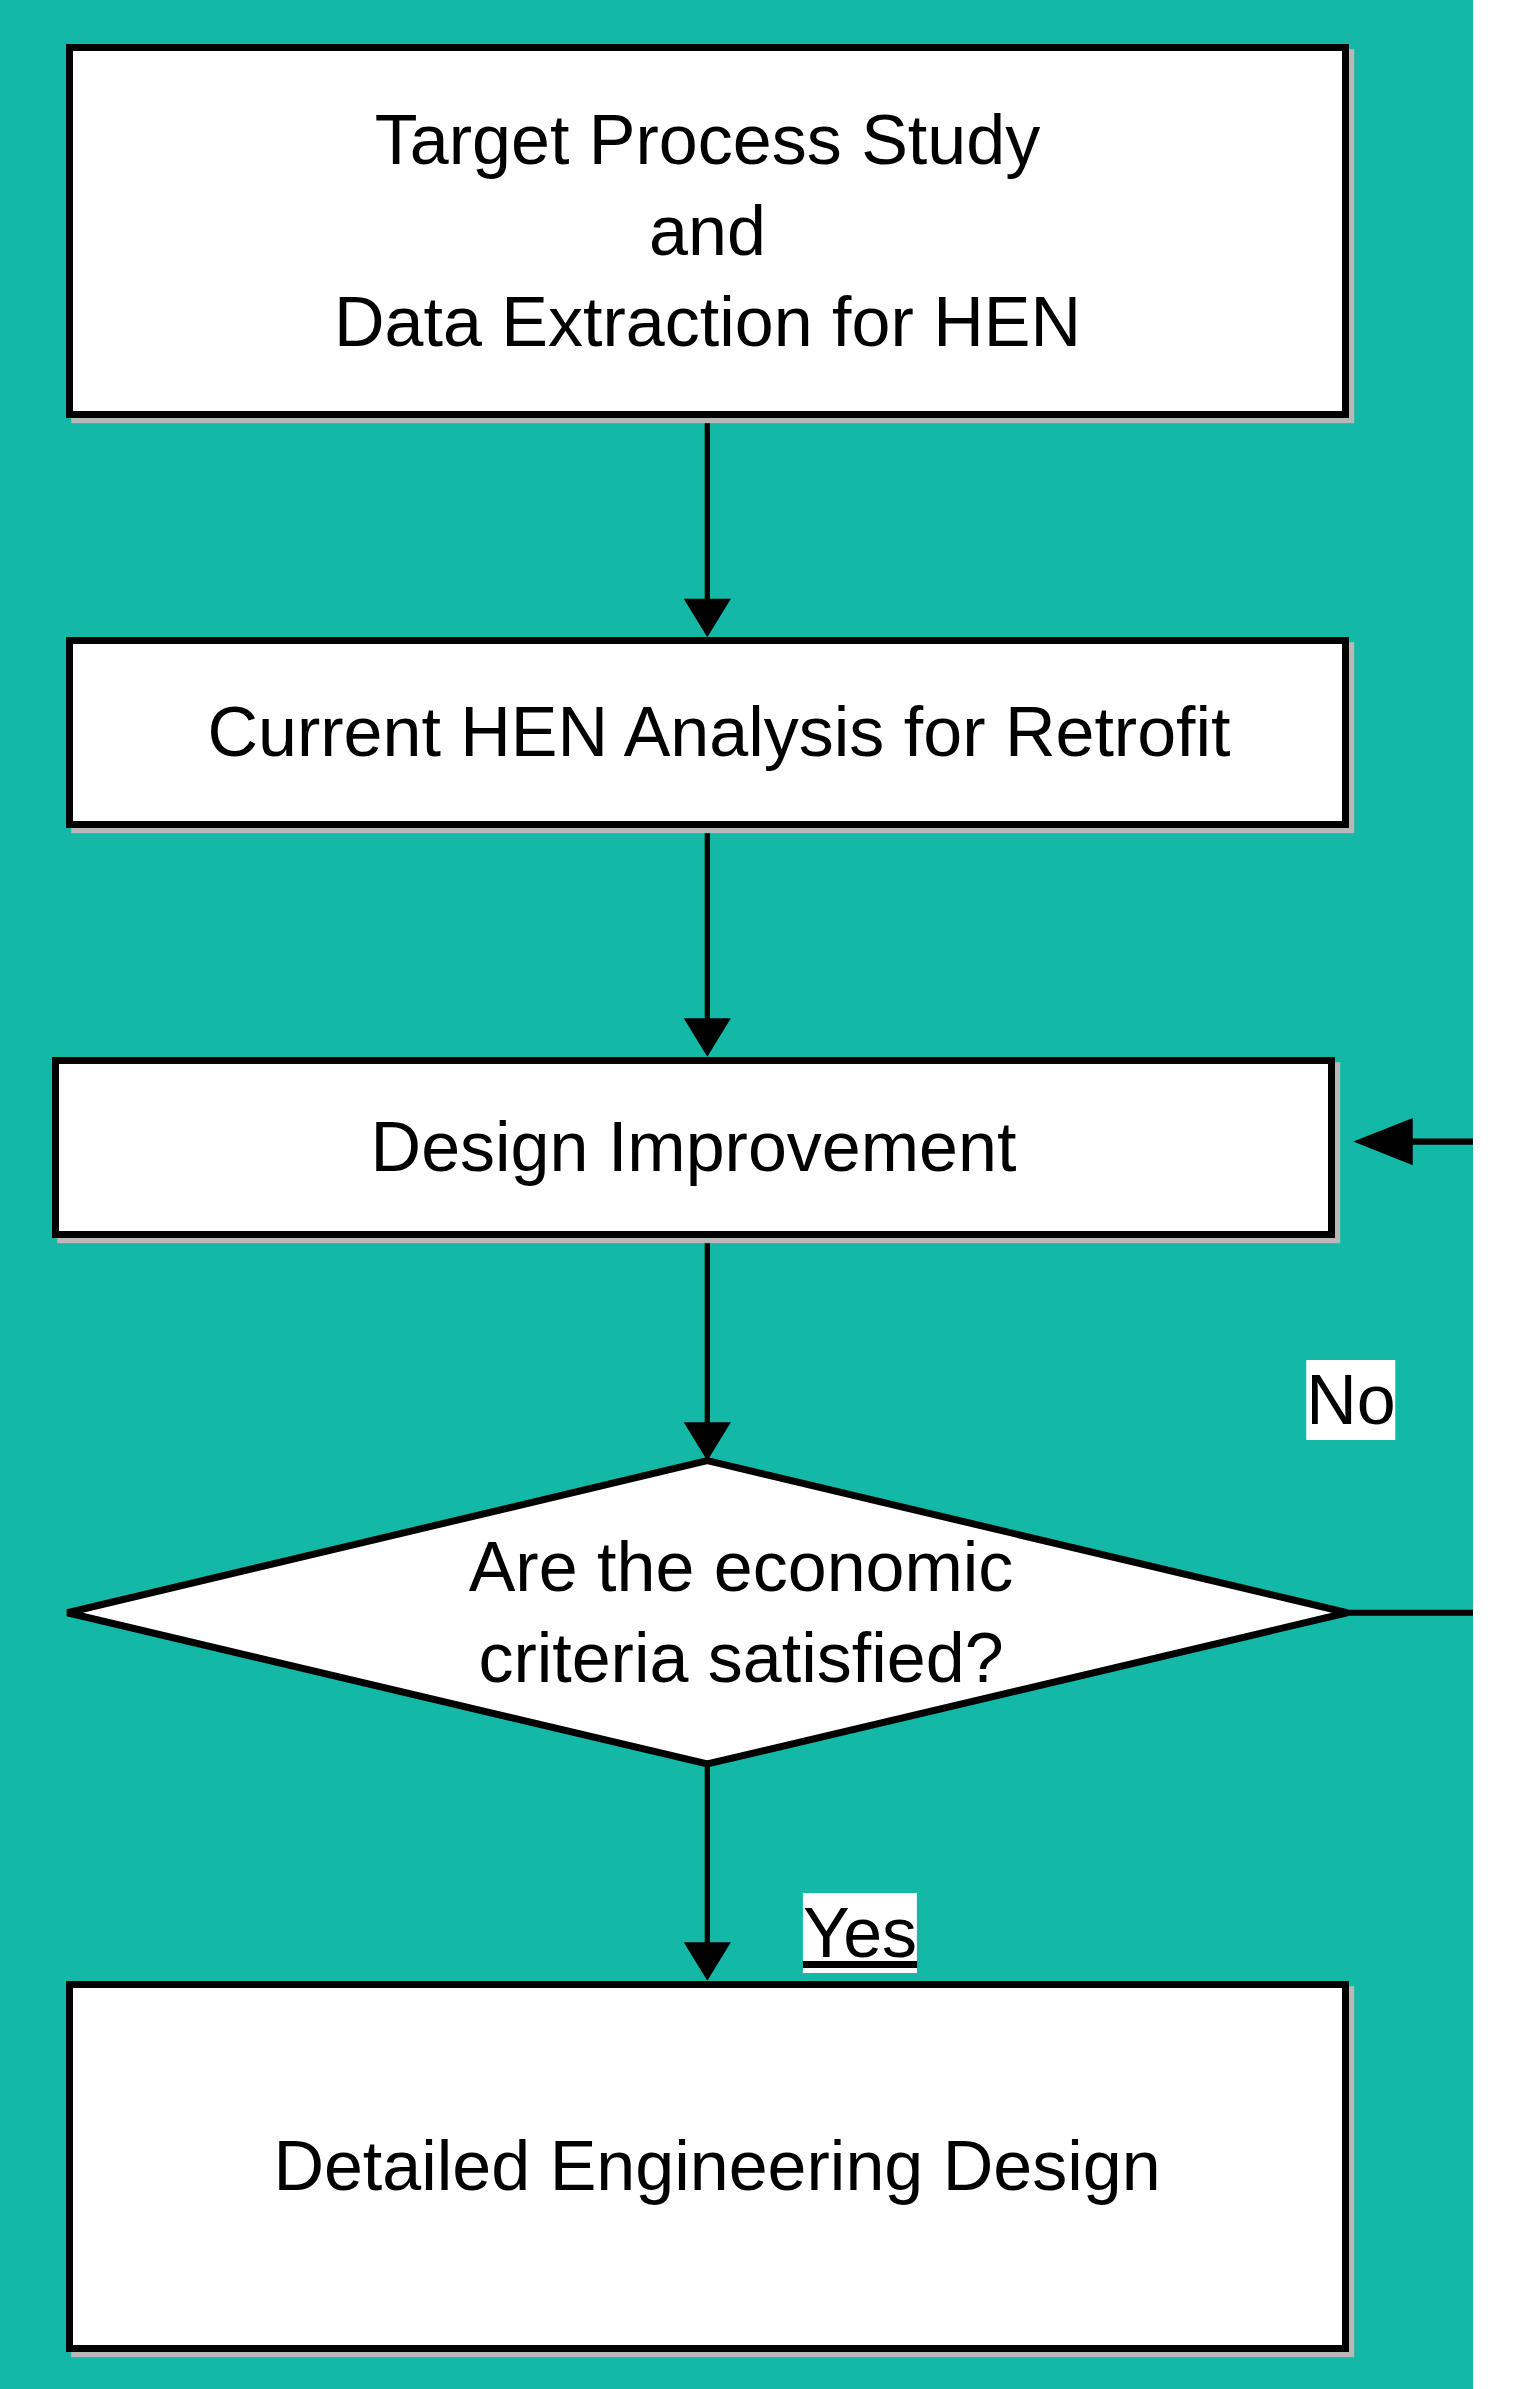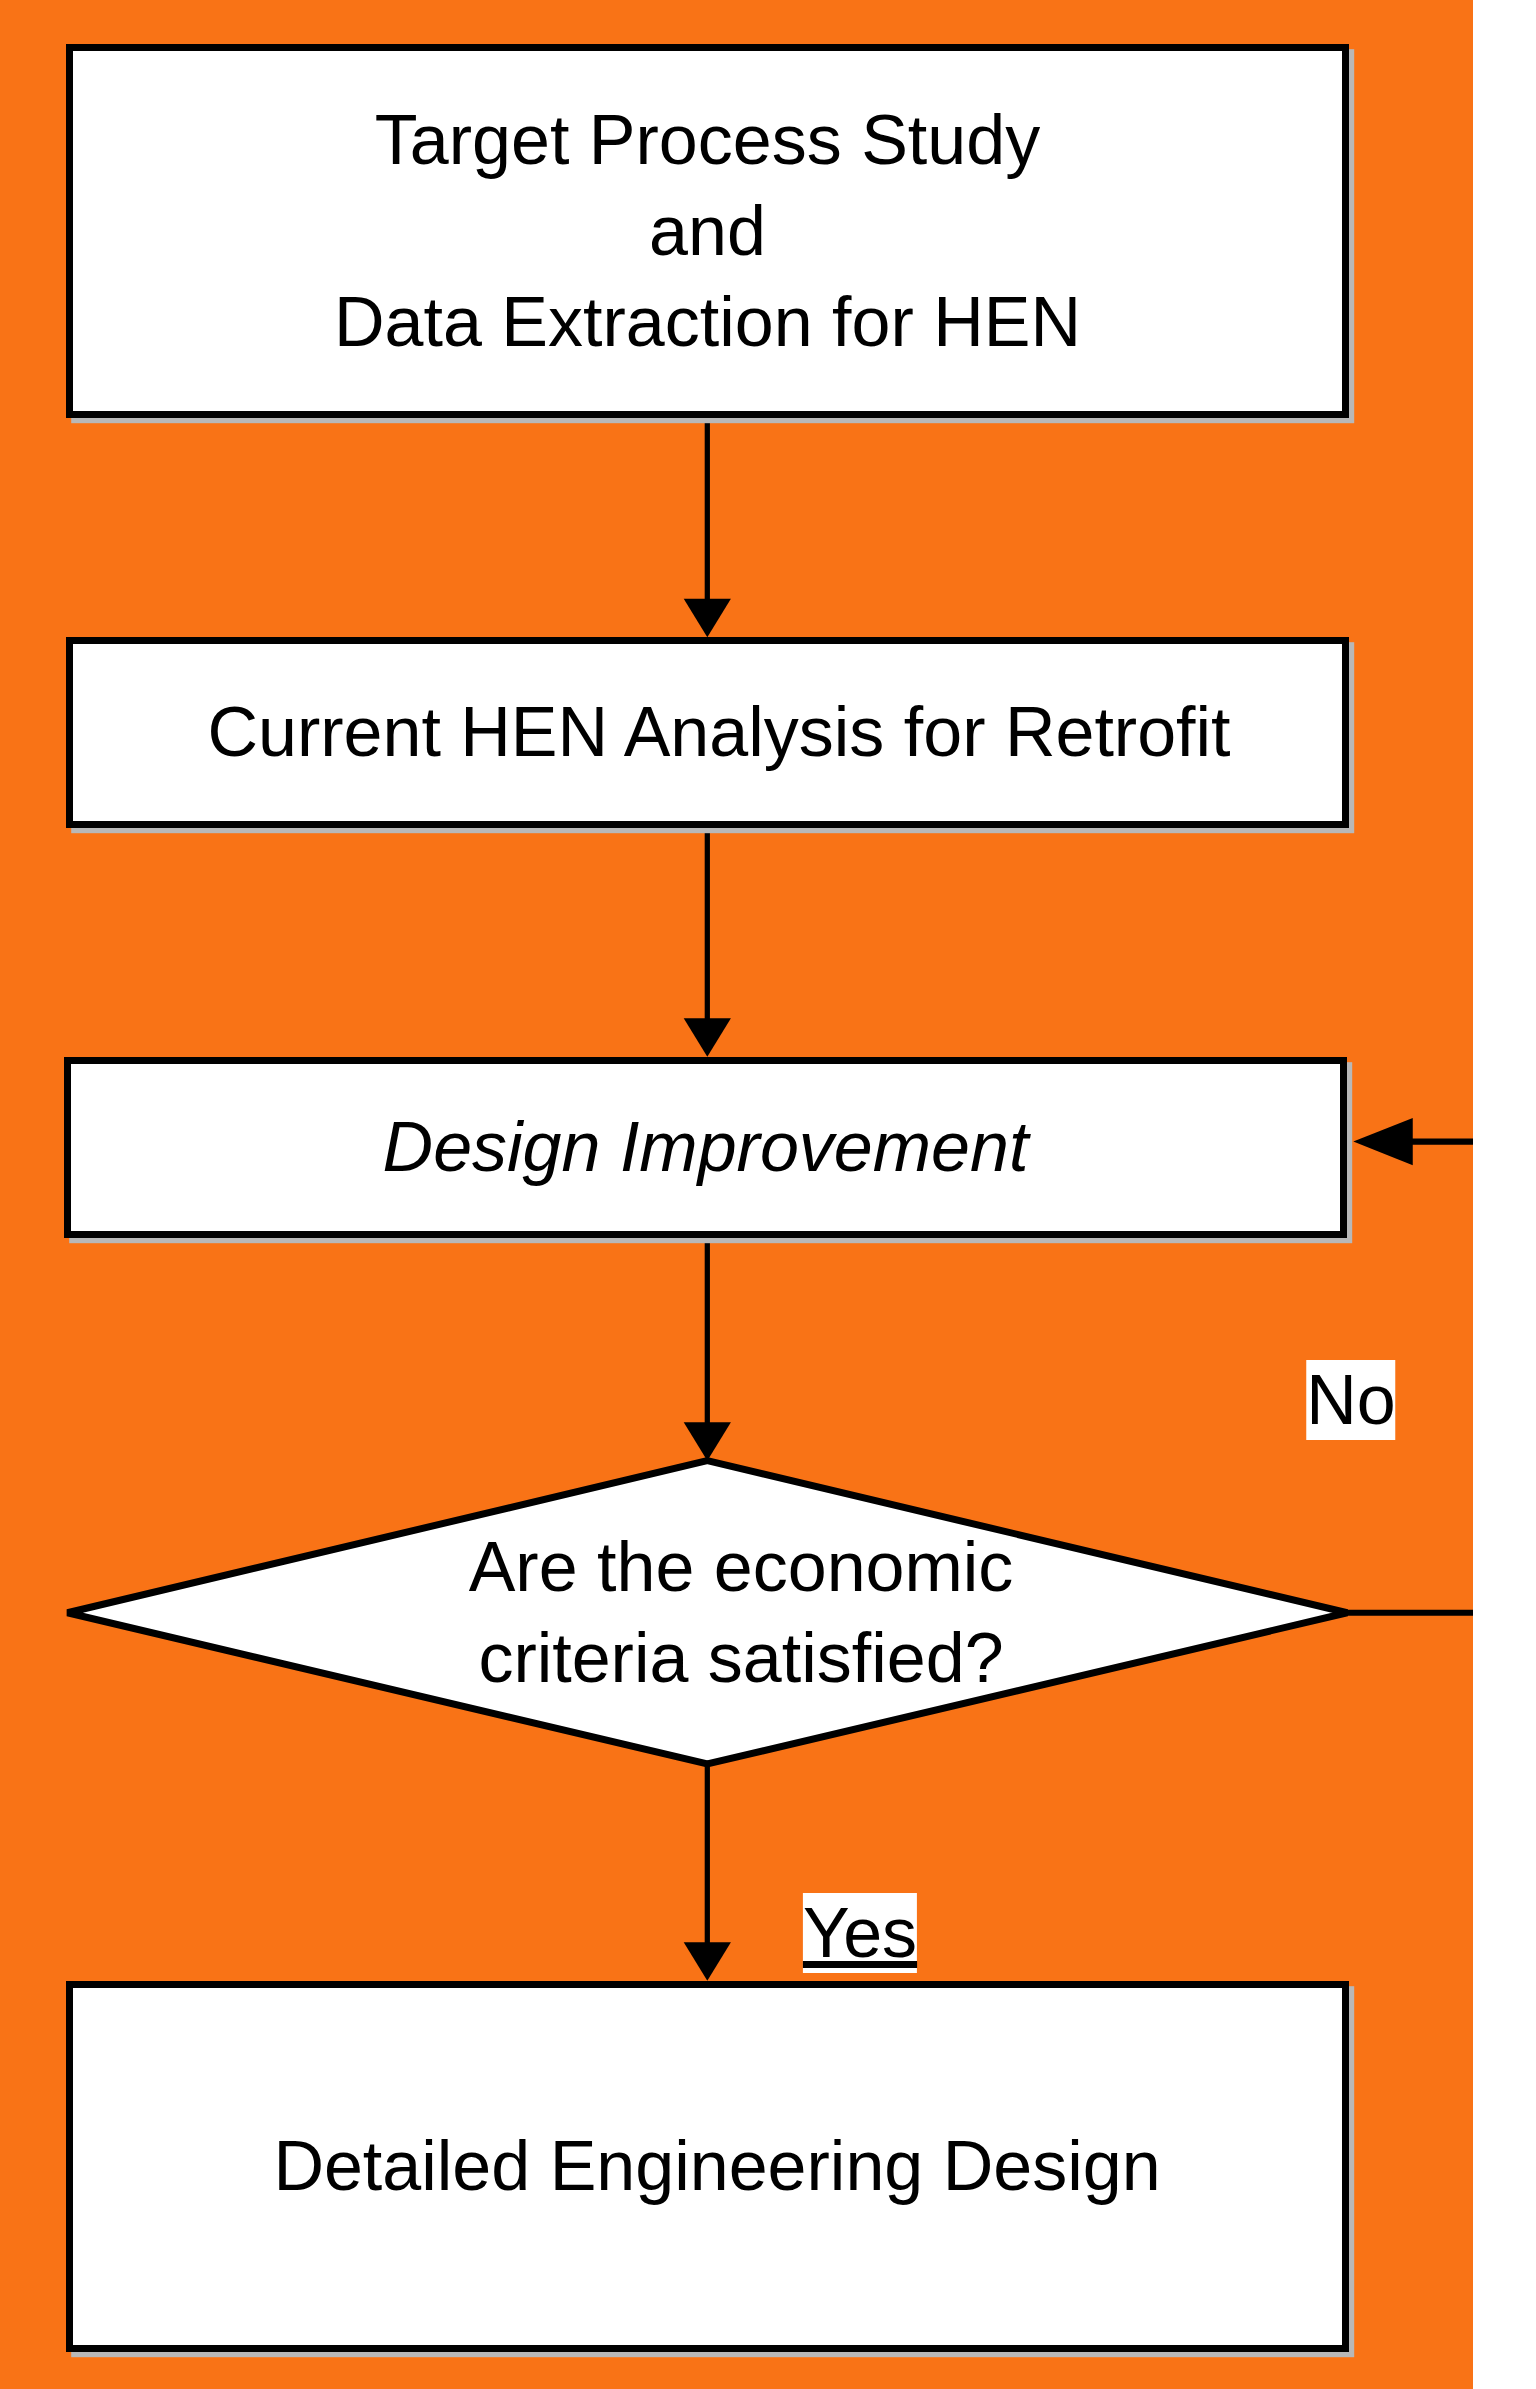--- a/index.html
+++ b/index.html
@@ -5,21 +5,21 @@
   * { margin: 0; padding: 0; box-sizing: border-box; }
   html, body { background: #ffffff; }
   body {
     font-family: "Liberation Sans", sans-serif;
     color: #000000;
   }
   .canvas {
     position: relative;
     width: 1473px;
     height: 2389px;
-    background: #f97316;
+    background: #14b8a6;
     overflow: hidden;
   }
   svg.connector-layer {
     position: absolute;
     left: 0;
     top: 0;
     width: 1537px;
     height: 2389px;
   }
   .node {
@@ -33,21 +33,21 @@
     text-align: center;
   }
   .node .label {
     font-size: 70px;
     line-height: 1.3;
     white-space: pre-line;
     color: #000000;
   }
   #box-target   { left: 66px;  top: 44px;   width: 1283px; height: 374px; }
   #box-analysis { left: 66px;  top: 637px;  width: 1283px; height: 191px; padding-left: 23px; }
-  #box-design   { left: 64px;  top: 1057px; width: 1283px; height: 181px; font-style: italic; }
+  #box-design   { left: 52px;  top: 1057px; width: 1283px; height: 181px; }
   #box-detailed { left: 66px;  top: 1981px; width: 1283px; height: 371px; padding-left: 19px; }
   .diamond-label {
     position: absolute;
     left: 707px;
     top: 1613px;
     transform: translate(-50%, -50%);
     font-size: 70px;
     line-height: 1.3;
     white-space: pre-line;
     text-align: center;

